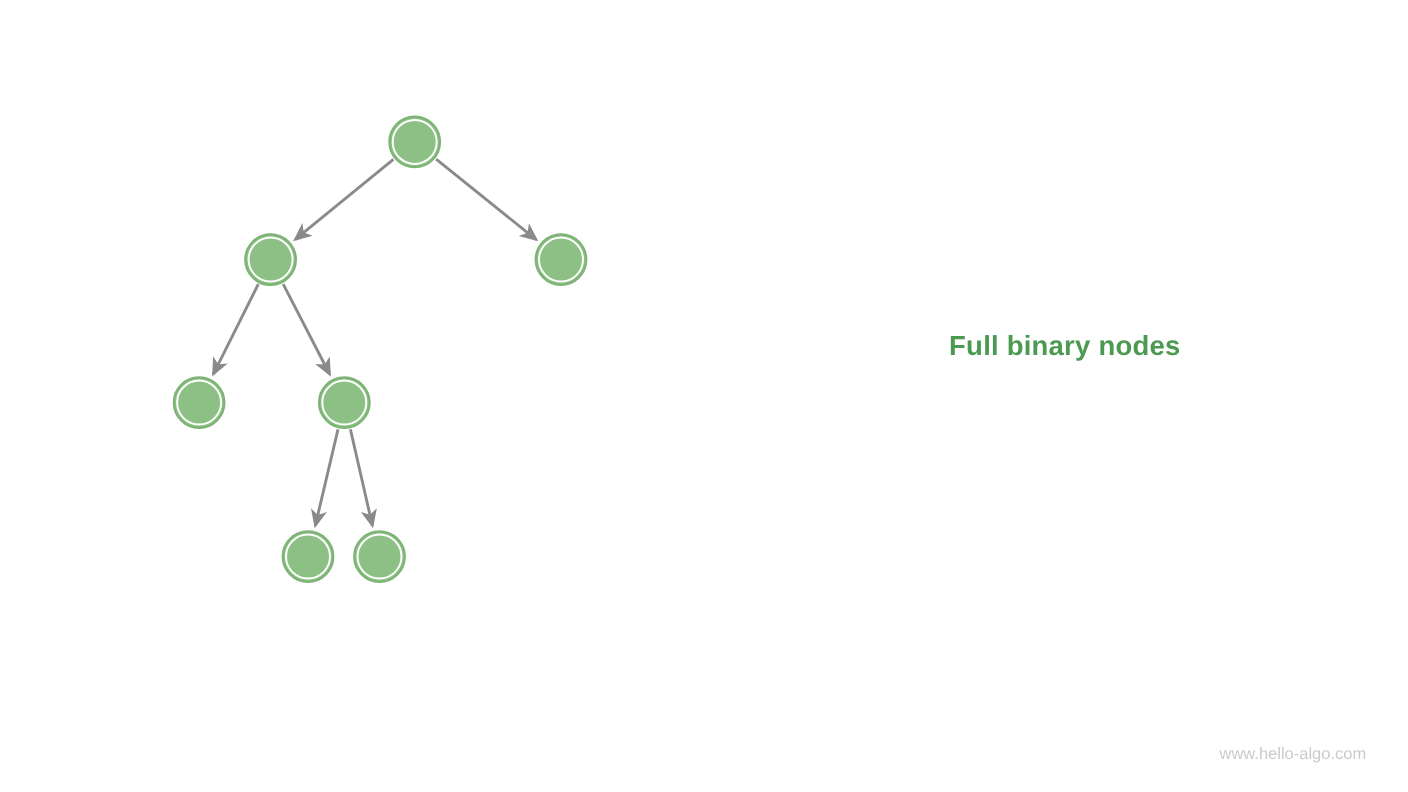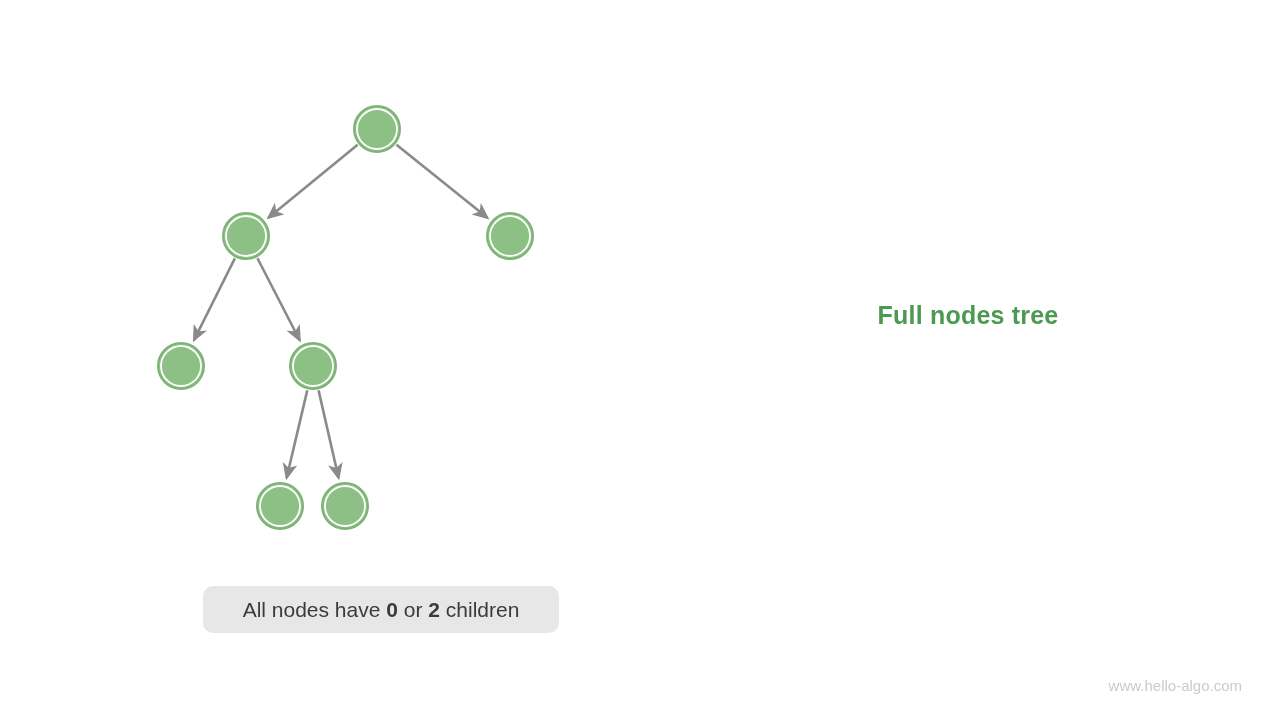--- a/index.html
+++ b/index.html
@@ -92,21 +92,18 @@
       <g>
         <circle cx="280" cy="506" r="23" fill="#8cc084" stroke="#7db475" stroke-width="2"></circle>
         <circle cx="280" cy="506" r="20" fill="none" stroke="#ffffff" stroke-width="1.8"></circle>
       </g>
       <g>
         <circle cx="345" cy="506" r="23" fill="#8cc084" stroke="#7db475" stroke-width="2"></circle>
         <circle cx="345" cy="506" r="20" fill="none" stroke="#ffffff" stroke-width="1.8"></circle>
       </g>
     </svg>
 
-  <div class="diagram-title" style="color: rgb(76, 154, 82);">Full nodes tree</div>
+  <div class="diagram-title" style="color: rgb(76, 154, 82);">Full binary nodes</div>
 
-  <div class="caption-pill" style="background: rgb(231, 231, 231); color: rgb(59, 59, 59);">
-    <span>All nodes have </span><span class="b">0</span><span> or </span><span class="b">2</span><span> children</span>
-  </div>
 
   <div class="watermark" style="color: rgb(203, 203, 203);">www.hello-algo.com</div>
 
 </div>
 
 </body></html>

